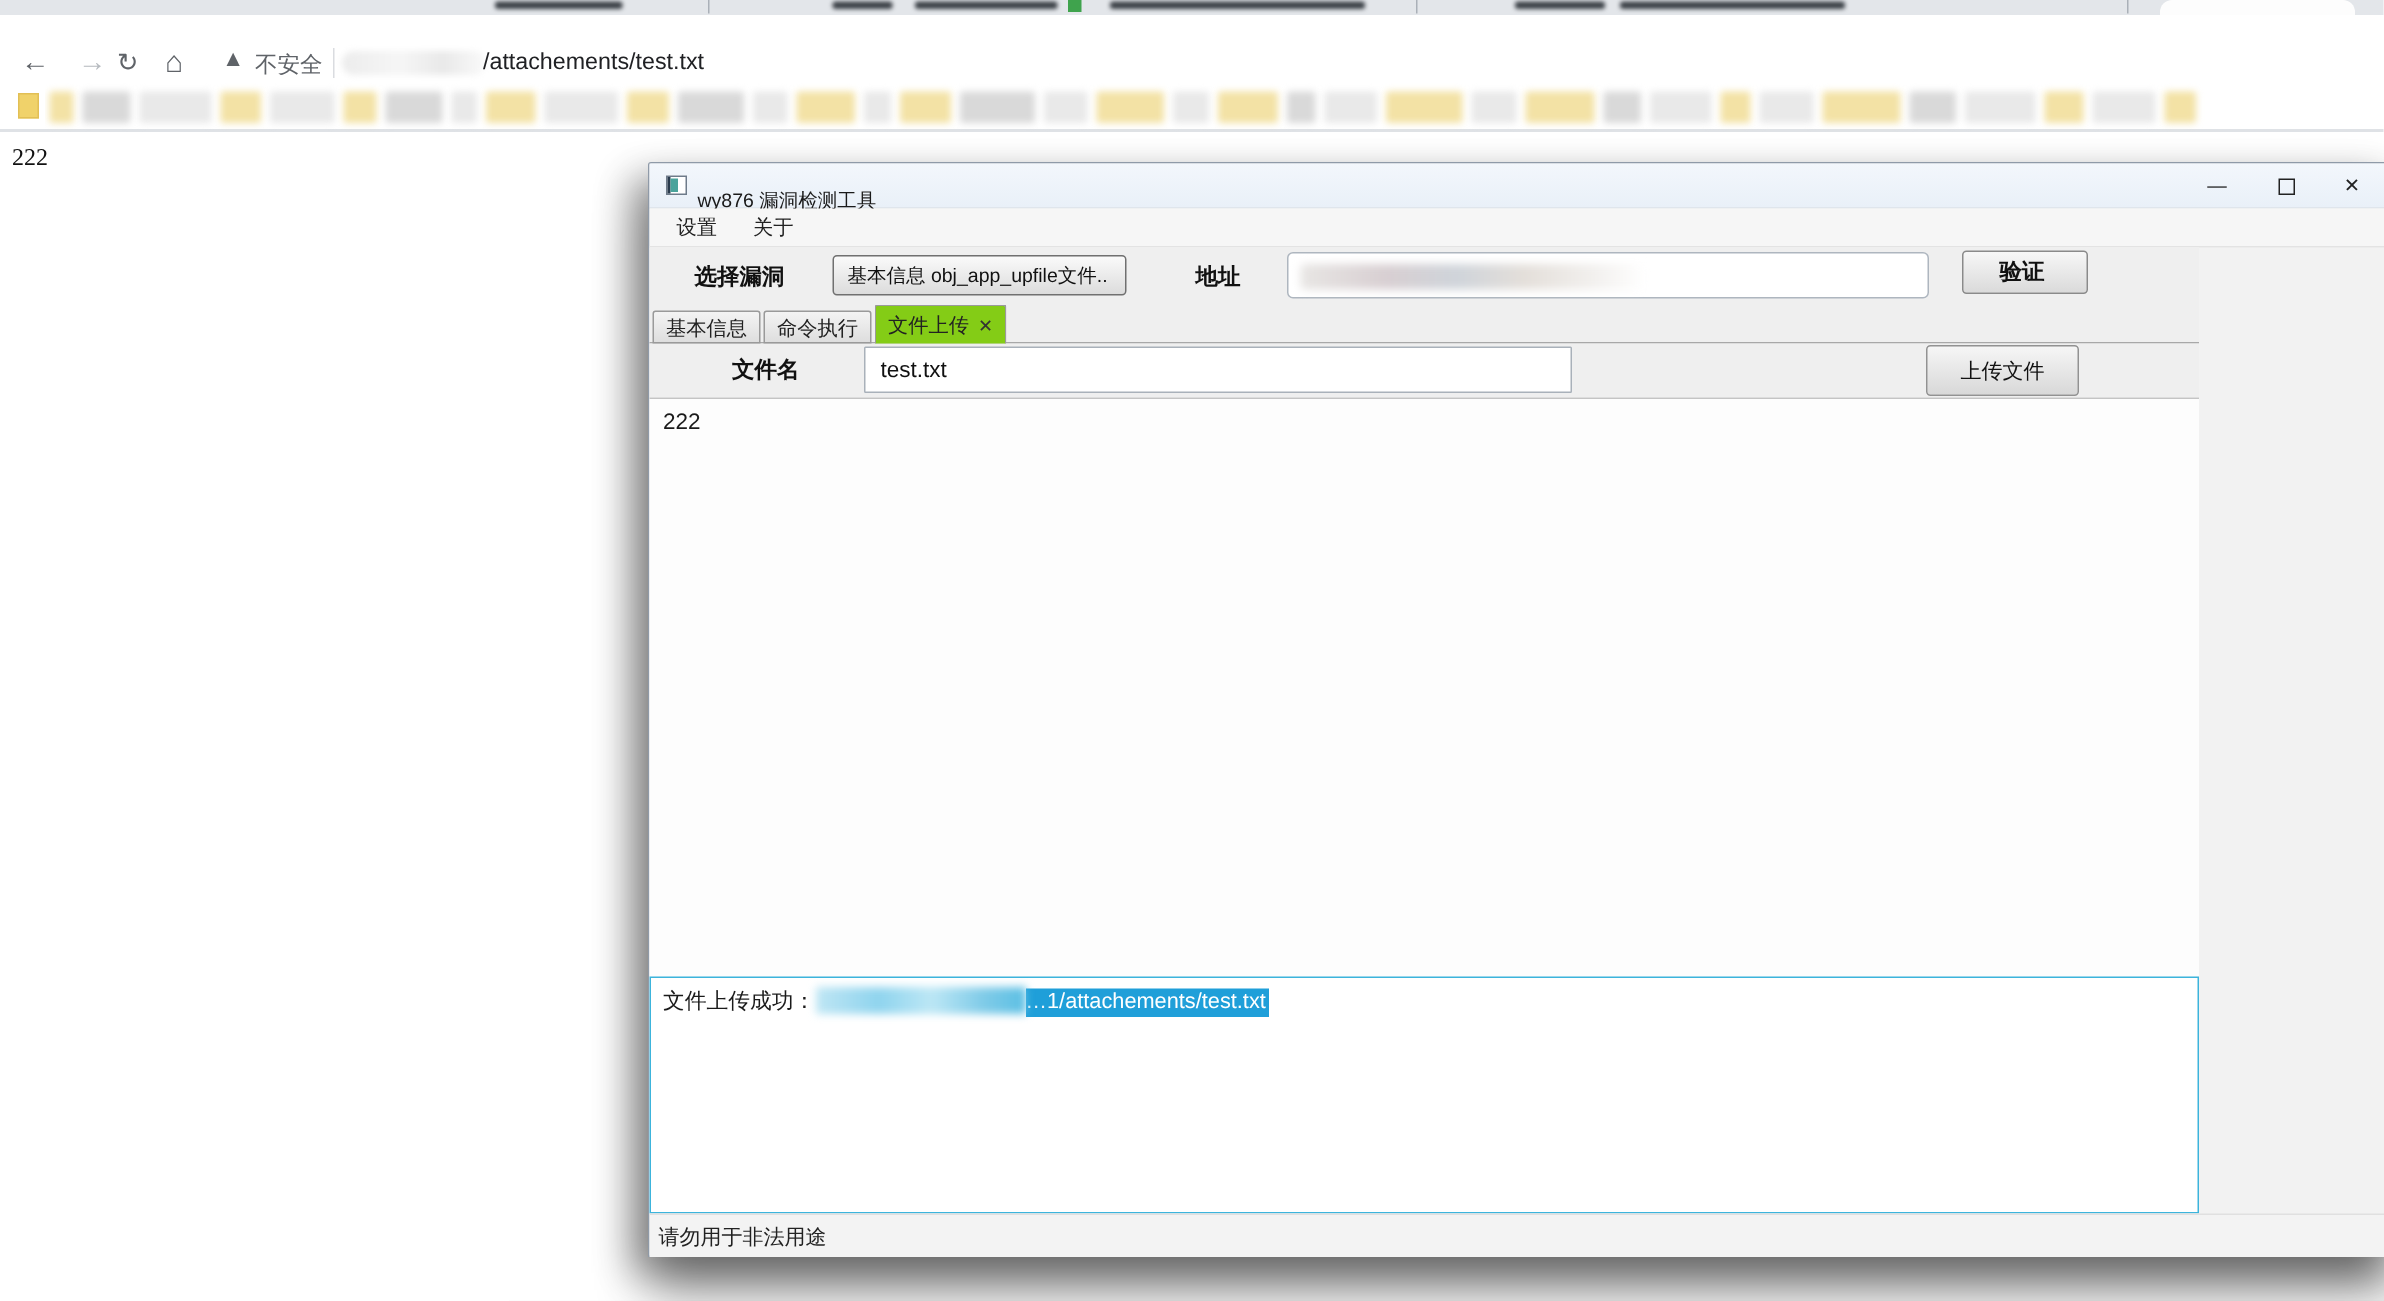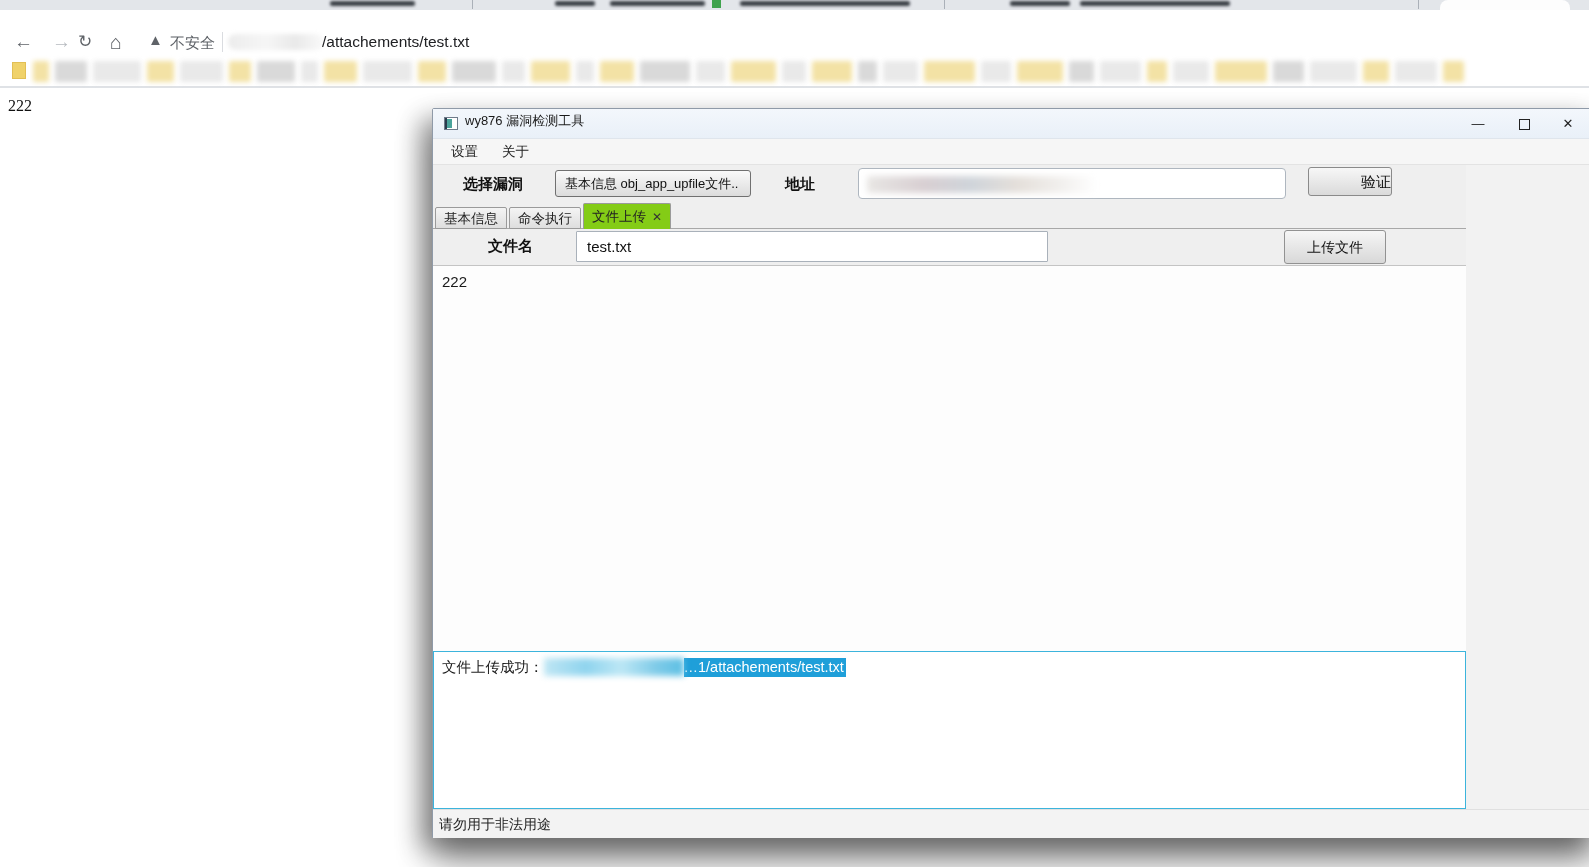--- a/index.html
+++ b/index.html
@@ -33,21 +33,21 @@
   
   #app-window { left:432px; top:108px; width:1165px; height:730px; background:#f2f2f2;
       border:1px solid #8f9aa8; border-radius:2px 2px 0 0;
       box-shadow:-12px 10px 24px rgba(0,0,0,.30), 0 22px 34px rgba(0,0,0,.45); }
 
   #title-bar { position:absolute; left:0; top:0; width:100%; height:30px;
       background:linear-gradient(#f3f7fc,#e9f0f8); border-bottom:1px solid #dfe5ec; }
   #app-icon { position:absolute; left:11px; top:8px; width:14px; height:13px; background:#fff; border:1px solid #6e7b8a; }
   #app-icon::before { content:""; position:absolute; left:0; top:0; width:2px; height:11px; background:#2a3b4d; }
   #app-icon::after { content:""; position:absolute; left:2px; top:1px; width:5px; height:9px; background:#4aa39b; }
-  #app-title { position:absolute; left:32px; top:3px; font-size:13px; color:#1a1a1a; }
+  #app-title { position:absolute; left:32px; top:16px; font-size:13px; color:#1a1a1a; }
   .winctl { position:absolute; top:0; width:34px; height:29px; text-align:center; line-height:29px;
       font-size:13px; color:#222; cursor:pointer; }
   #btn-min { left:1028px; } #btn-max { left:1074px; } #btn-close { left:1118px; }
   #btn-max span { display:inline-block; width:11px; height:11px; border:1.5px solid #222; vertical-align:middle; }
 
   #menu-bar { position:absolute; left:0; top:30px; width:100%; height:26px; background:#f6f6f6; border-bottom:1px solid #e3e3e3; }
   .menu-item { float:left; padding:0 12px; font-size:13.5px; color:#222; line-height:26px; cursor:pointer; }
   .menu-item:first-child { margin-left:6px; }
 
   #body-row { position:absolute; left:0; top:56px; width:100%; height:644px; display:flex; }
@@ -58,28 +58,28 @@
 
   #main-col { position:relative; width:1033px; height:100%; background:#efefef; }
 
   #toolbar-row { position:absolute; left:0; top:0; width:100%; height:38px; background:#efefef; }
   .fld-label { position:absolute; font-size:15px; font-weight:bold; color:#111; top:10px; }
   #lbl-select { left:30px;font-family:Liberation Serif, serif; }
   #vuln-dropdown { position:absolute; left:122px; top:5px; width:196px; height:27px;
       background:linear-gradient(#fafafa,#dcdcdc); border:1px solid #707070; border-radius:3px;
       font-size:13px; color:#111; line-height:25px; padding:0 6px 0 9px; cursor:pointer; white-space:nowrap; }
   #vuln-dropdown .arr { float:right; font-size:9px; color:#333; margin-top:1px; }
-  #lbl-addr { left:352px; }
+  #lbl-addr { left:364px; }
   #addr-input-wrap { position:absolute; left:425px; top:3px; width:428px; height:31px; background:#fff;
       border:1px solid #aeb6bf; border-radius:4px; }
   #addr-redacted { position:absolute; left:8px; top:7px; width:230px; height:17px; border-radius:3px; filter:blur(3px);
       background:linear-gradient(90deg,#e8e6e4,#d8cfd2 25%,#cfd4da 45%,#e4dfda 65%,#f2f0ee 85%,#fff); }
   #btn-verify { position:absolute; left:875px; top:2px; width:84px; height:29px;
       background:linear-gradient(#f7f7f7,#dadada); border:1px solid #8a8a8a; border-radius:3px;
-      font-size:15px; font-weight:normal; color:#111; text-align:right; line-height:27px; cursor:pointer; }
+      font-size:15px; font-weight:bold; color:#111; text-align:left; line-height:27px; cursor:pointer;padding-left:24px; }
 
   #tab-row { position:absolute; left:0; top:38px; width:100%; height:26px; background:#efefef; }
   #tab-row::after { content:""; position:absolute; left:0; bottom:0; width:100%; height:1px; background:#a8a8a8; }
   .tab { position:relative; float:left; margin:4px 0 0 2px; height:22px; padding:0 8px; font-size:13.5px; color:#222;
       line-height:21px; background:linear-gradient(#f4f4f4,#dedede); border:1px solid #9a9a9a; border-radius:2px 2px 0 0;
       cursor:pointer; z-index:1; }
   .tab.active { margin-top:0; height:26px; line-height:25px; background:#84cc16; border-bottom:none; z-index:3; }
   .tab .tclose { margin-left:6px; font-size:12px; color:#333; cursor:pointer; }
 
   #file-row { position:absolute; left:0; top:64px; width:100%; height:36px; background:#efefef; }

